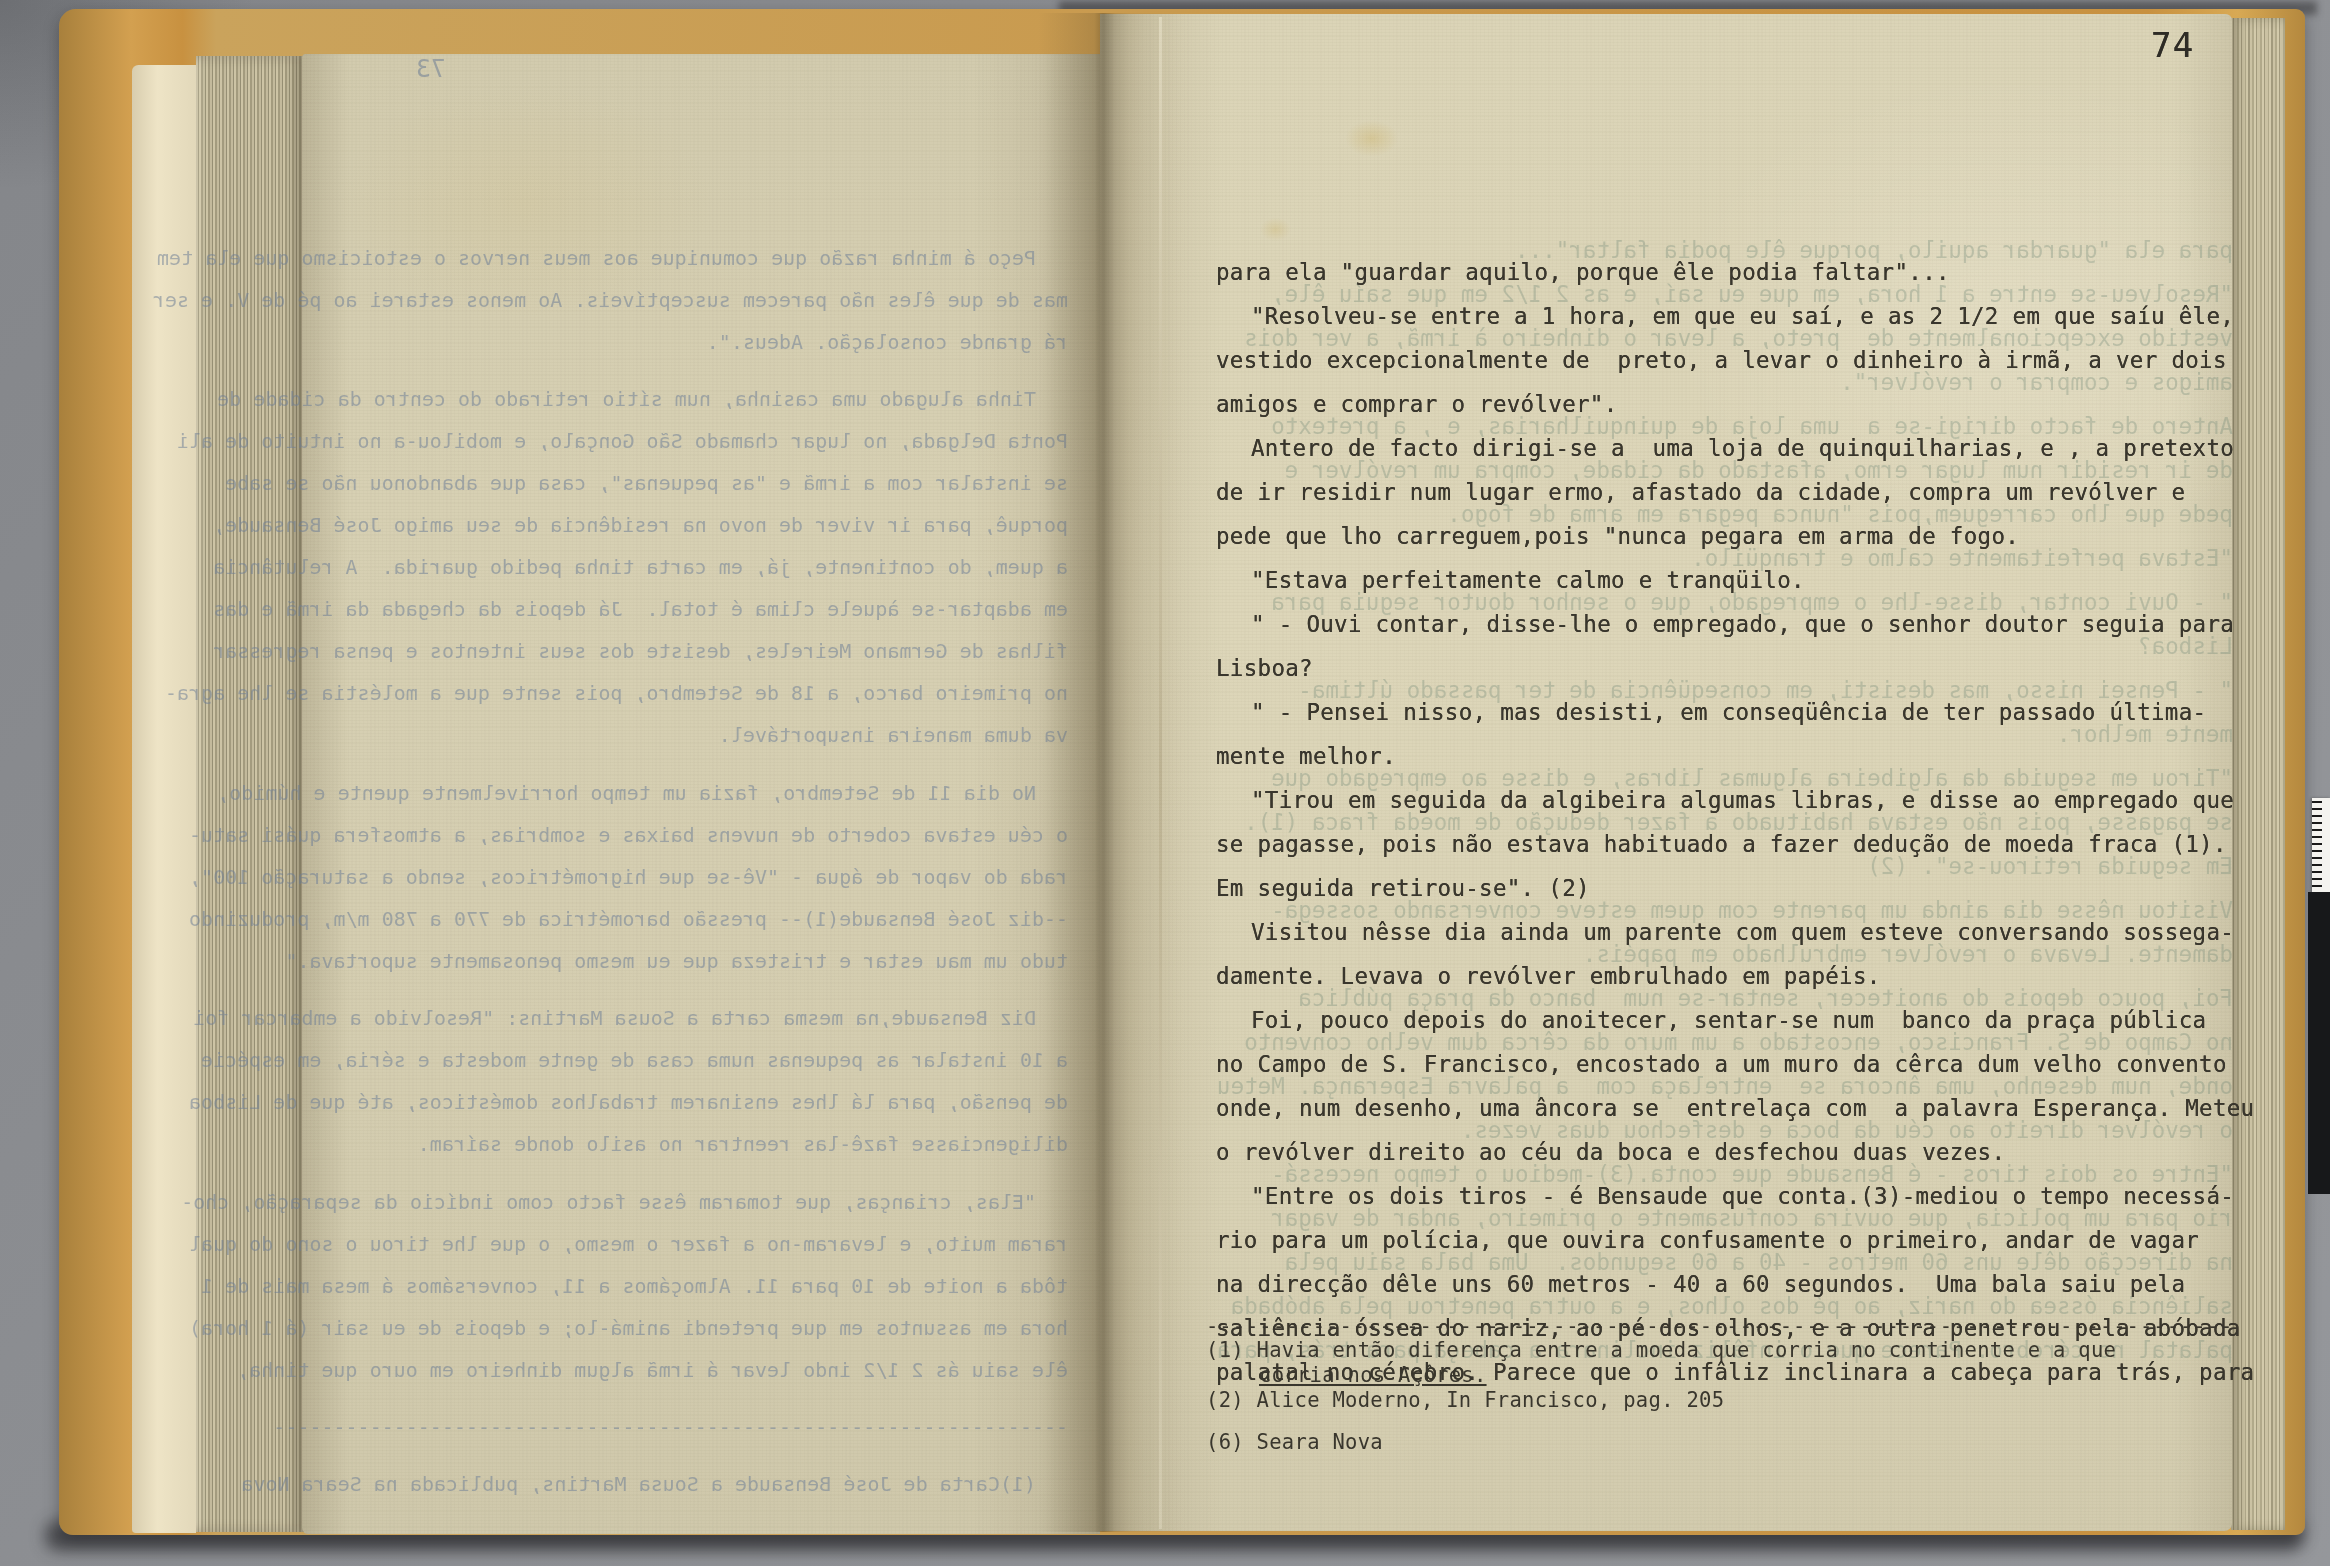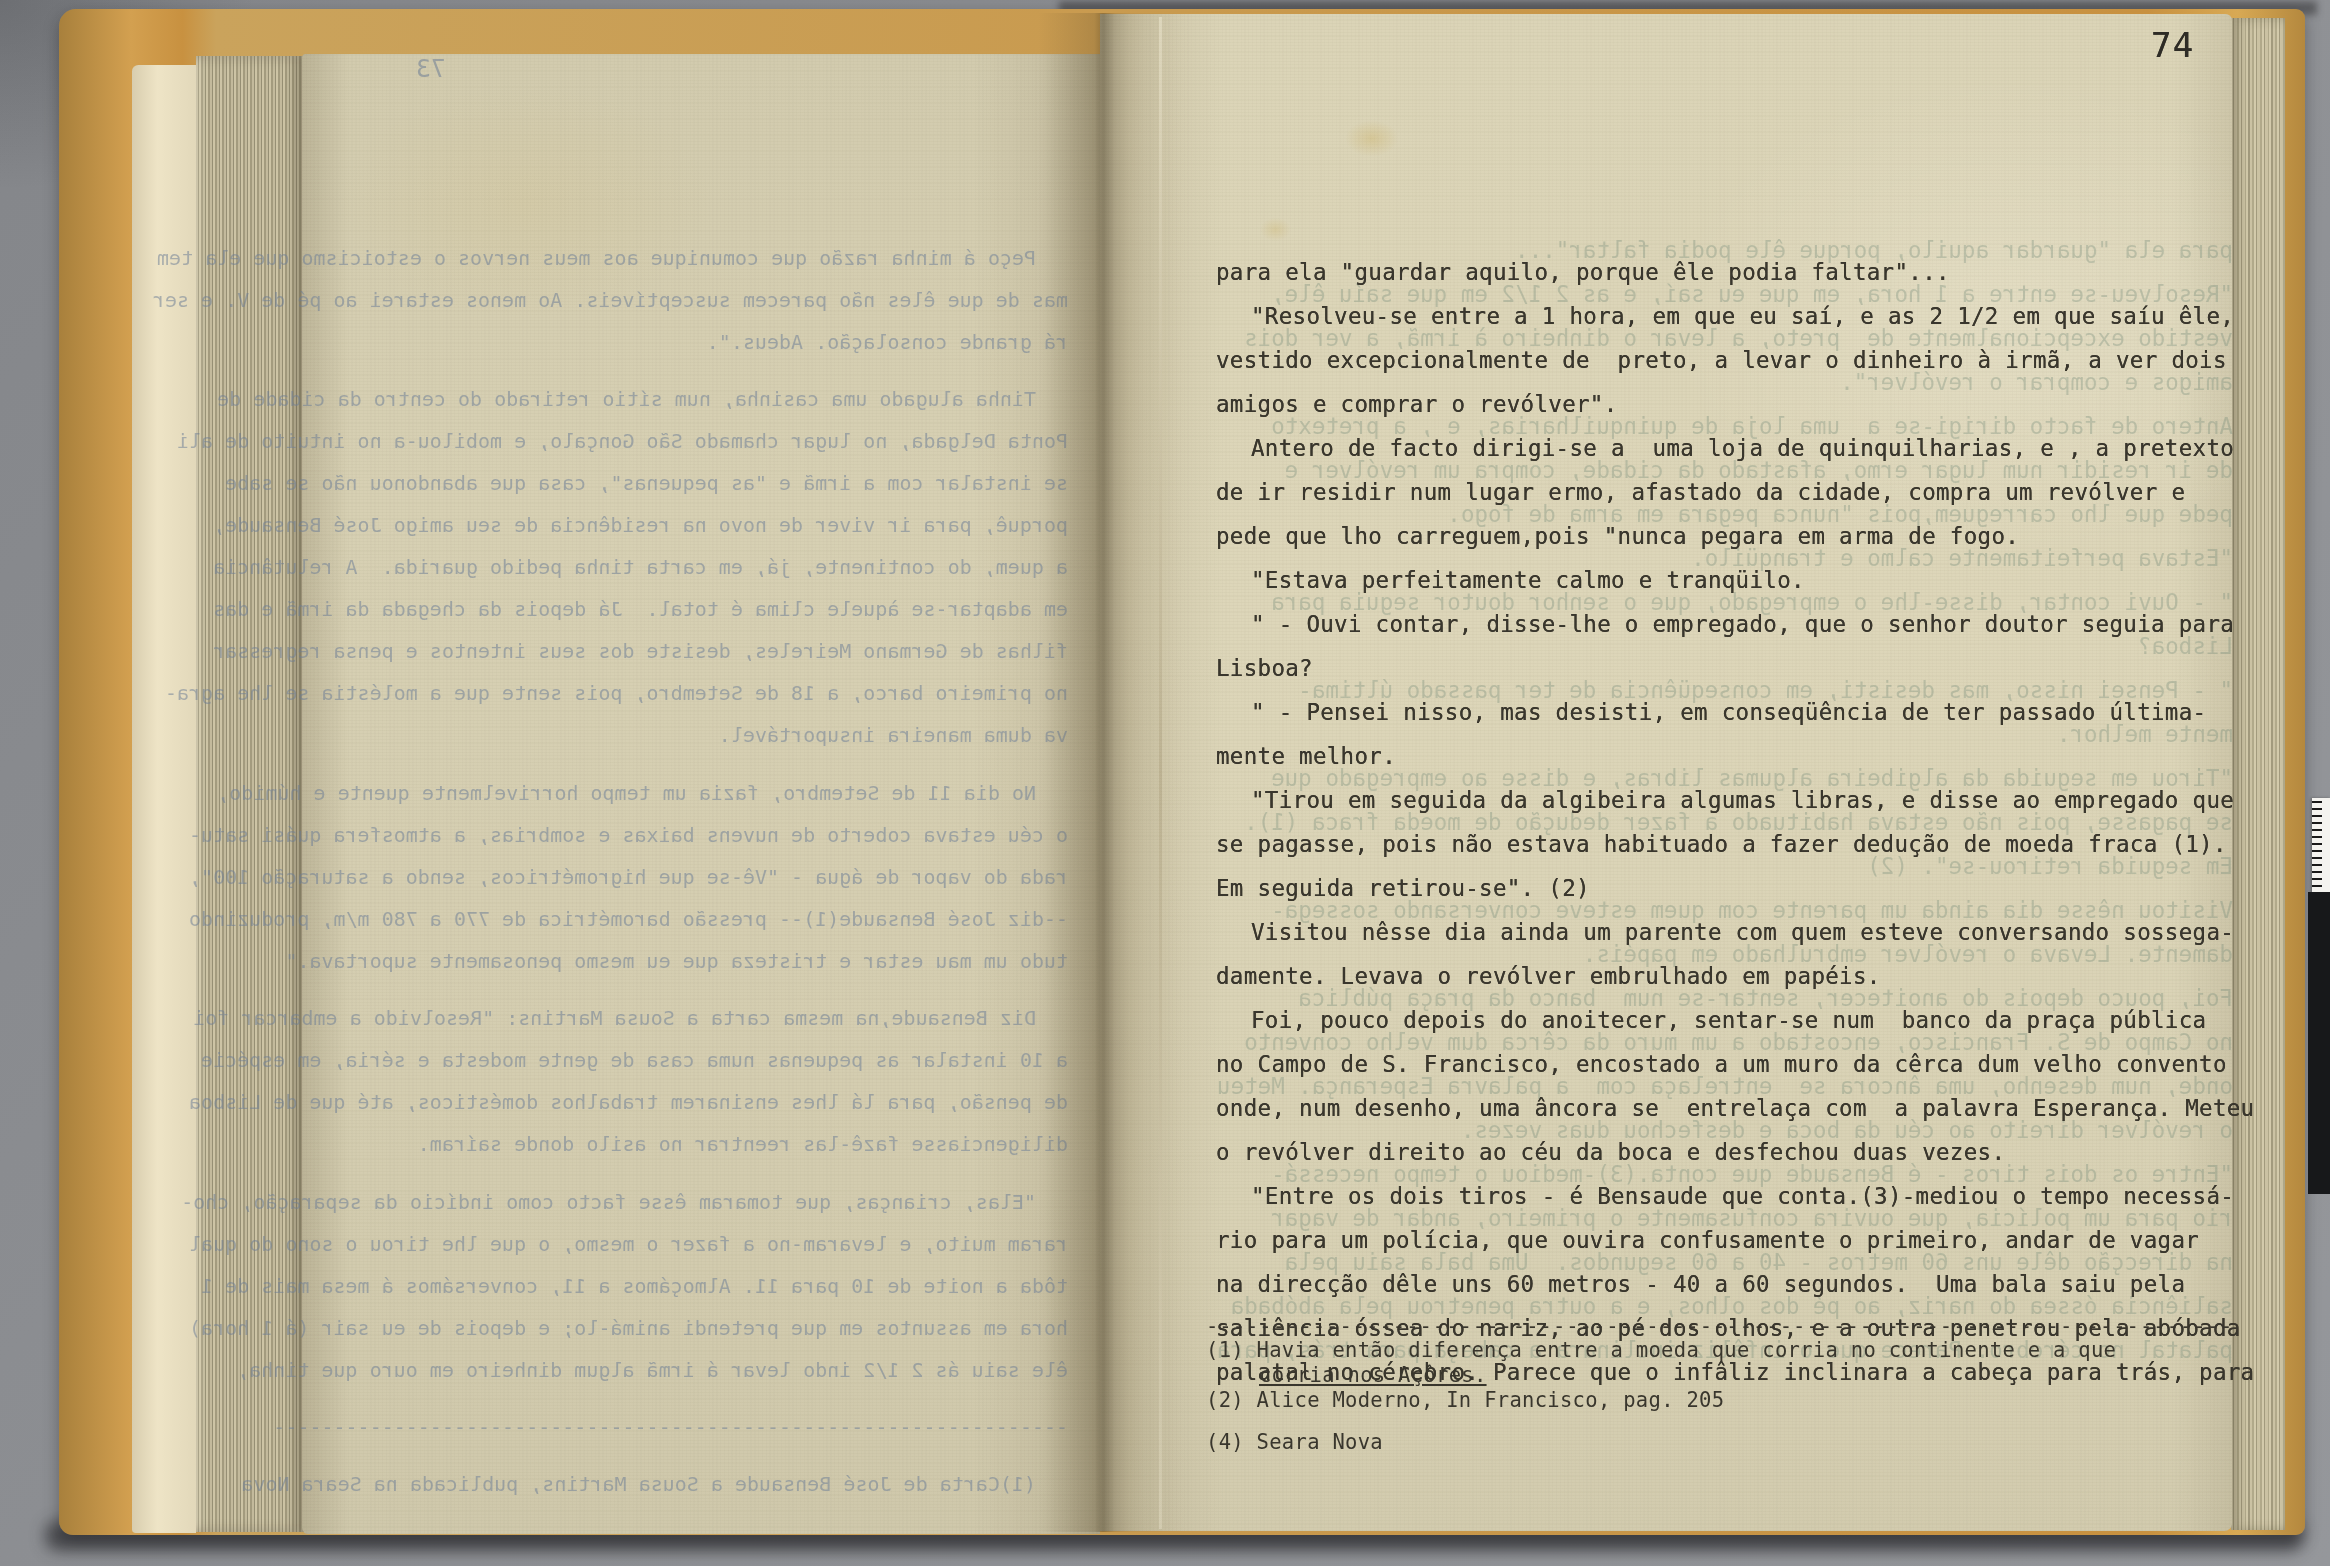--- a/index.html
+++ b/index.html
@@ -154,21 +154,21 @@
   
 <div class="line rline">para ela "guardar aquilo, porque êle podia faltar"...</div><div class="line rline indent">"Resolveu-se entre a 1 hora, em que eu saí, e as 2 1/2 em que saíu êle,</div><div class="line rline">vestido excepcionalmente de  preto, a levar o dinheiro à irmã, a ver dois</div><div class="line rline">amigos e comprar o revólver".</div><div class="line rline indent">Antero de facto dirigi-se a  uma loja de quinquilharias, e , a pretexto</div><div class="line rline">de ir residir num lugar ermo, afastado da cidade, compra um revólver e</div><div class="line rline">pede que lho carreguem,pois "nunca pegara em arma de fogo.</div><div class="line rline indent">"Estava perfeitamente calmo e tranqüilo.</div><div class="line rline indent">" - Ouvi contar, disse-lhe o empregado, que o senhor doutor seguia para</div><div class="line rline">Lisboa?</div><div class="line rline indent">" - Pensei nisso, mas desisti, em conseqüência de ter passado última-</div><div class="line rline">mente melhor.</div><div class="line rline indent">"Tirou em seguida da algibeira algumas libras, e disse ao empregado que</div><div class="line rline">se pagasse, pois não estava habituado a fazer dedução de moeda fraca (1).</div><div class="line rline">Em seguida retirou-se". (2)</div><div class="line rline indent">Visitou nêsse dia ainda um parente com quem esteve conversando sossega-</div><div class="line rline">damente. Levava o revólver embrulhado em papéis.</div><div class="line rline indent">Foi, pouco depois do anoitecer, sentar-se num  banco da praça pública</div><div class="line rline">no Campo de S. Francisco, encostado a um muro da cêrca dum velho convento</div><div class="line rline">onde, num desenho, uma âncora se  entrelaça com  a palavra <span class="u">Esperança</span>. Meteu</div><div class="line rline">o revólver direito ao céu da boca e desfechou duas vezes.</div><div class="line rline indent">"Entre os dois tiros - é Bensaude que conta.(3)-mediou o tempo necessá-</div><div class="line rline">rio para um polícia, que ouvira confusamente o primeiro, andar de vagar</div><div class="line rline">na direcção dêle uns 60 metros - 40 a 60 segundos.  Uma bala saiu pela</div><div class="line rline">saliência óssea do nariz, ao pé dos olhos, e a outra penetrou pela abóbada</div><div class="line rline">palatal no cérebro. Parece que o infâliz inclinara a cabeça para trás, para</div></div>
 
 <div class="abs footer-block">
   <div class="fnsep">------------------------------------------------------------------------------</div>
   <div>
 
   <div class="fnline">(1) Havia então diferença entre a moeda que corria no continente e a que</div>
       <div class="fnline cont">corria nos Açôres.</div>
       <div class="fnline">(2) Alice Moderno, <span class="u">In Francisco</span>, pag. 205</div>
-      <div class="fnline gap">(4) Seara Nova</div>
+      <div class="fnline gap">(6) Seara Nova</div>
     </div>
 </div>
 
 <div class="abs gutter"></div>
 <div class="abs crease"></div>
 
 <div class="abs ruler">
   <div class="abs ruler-ticks"></div>
 </div>
 <div class="abs black-patch"></div>

